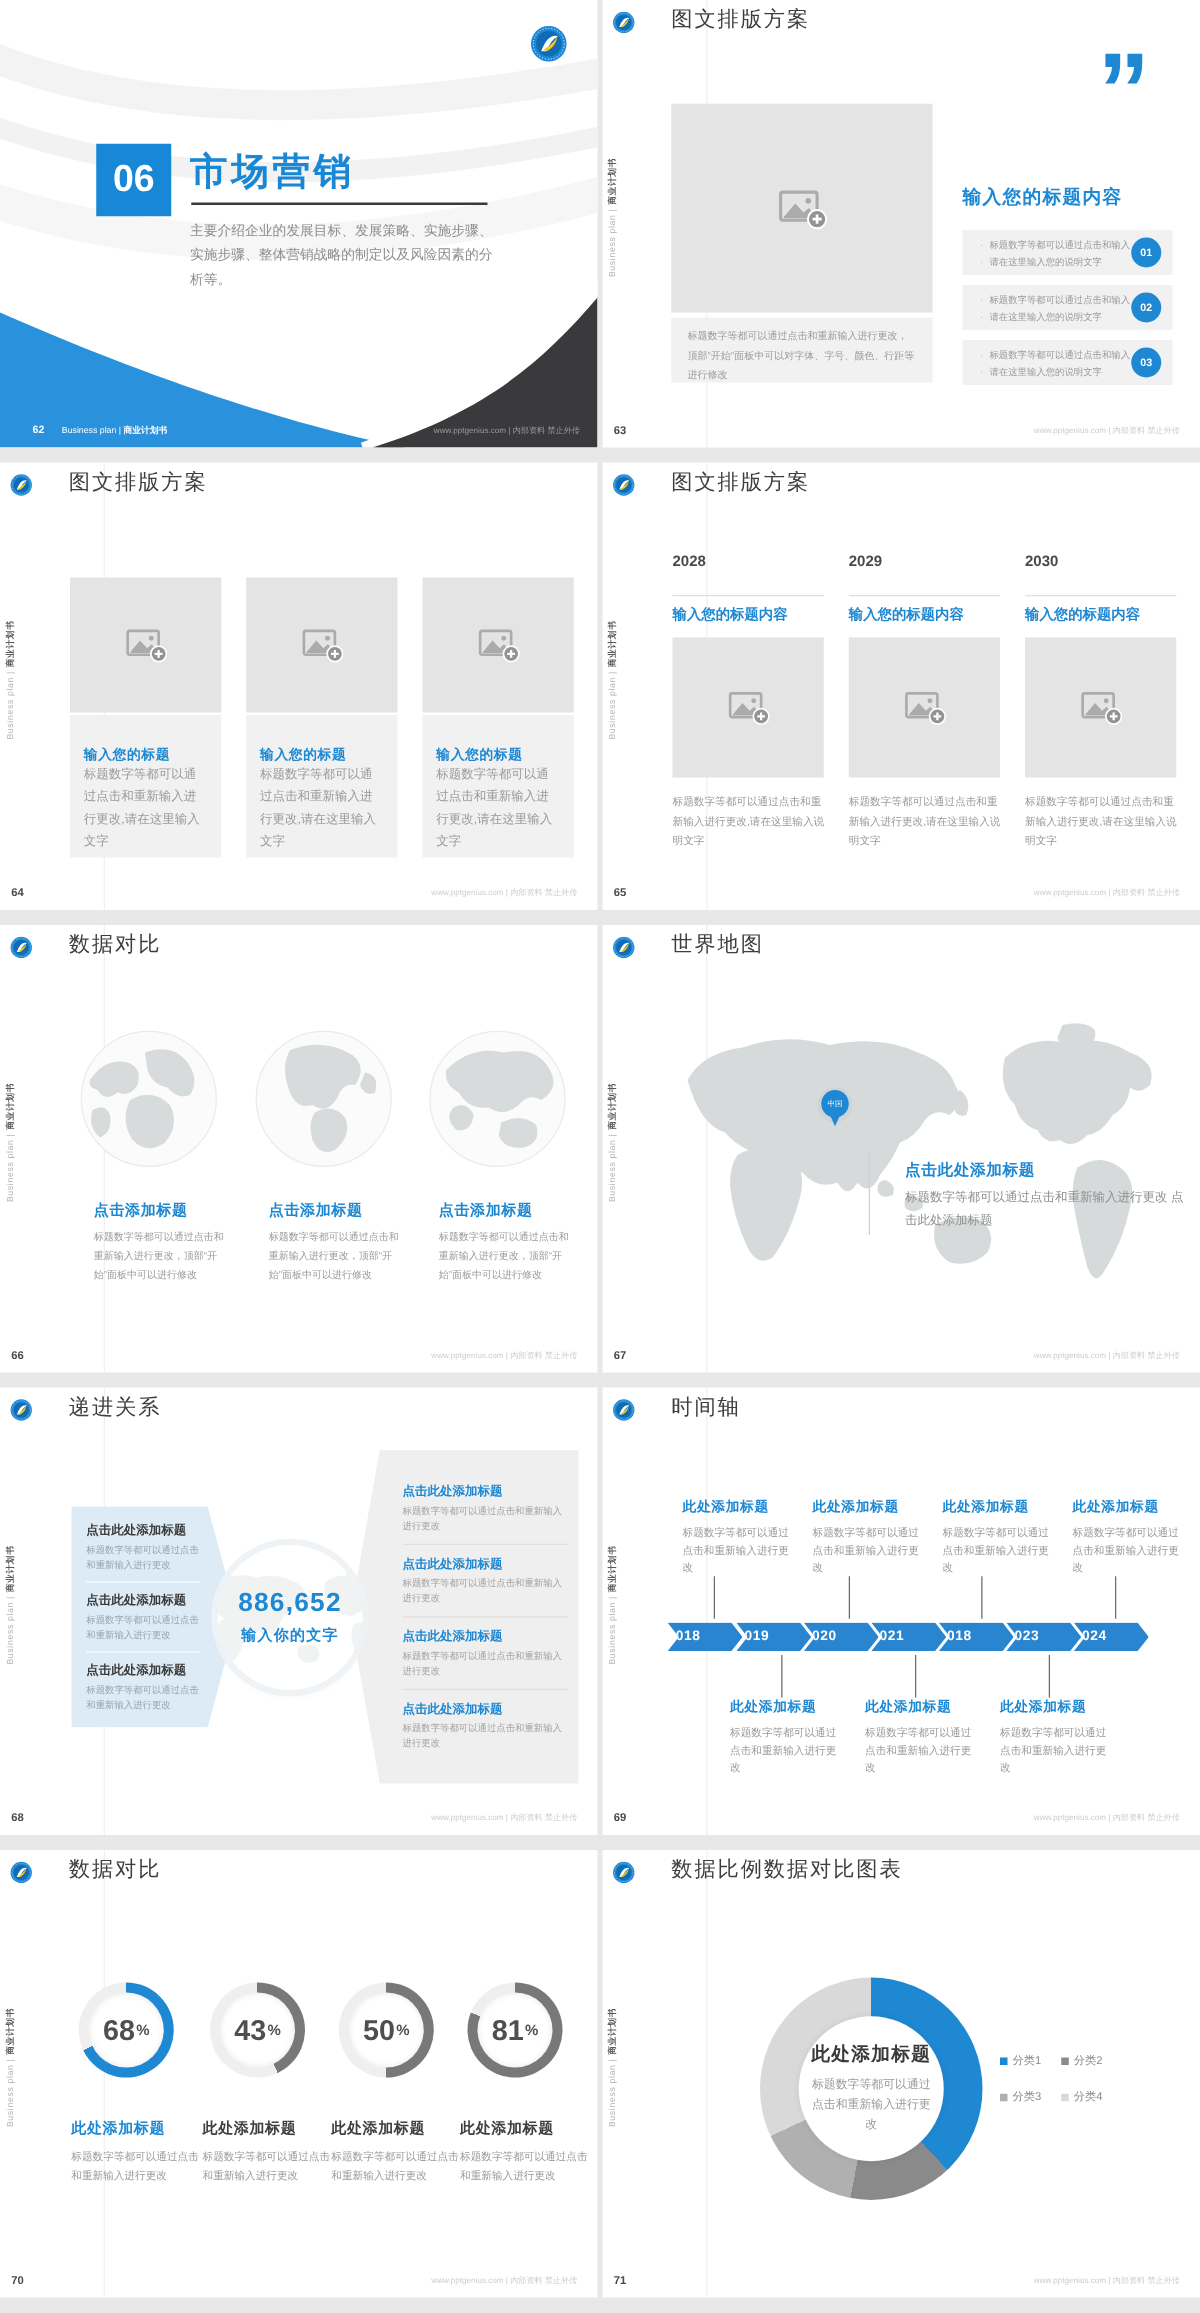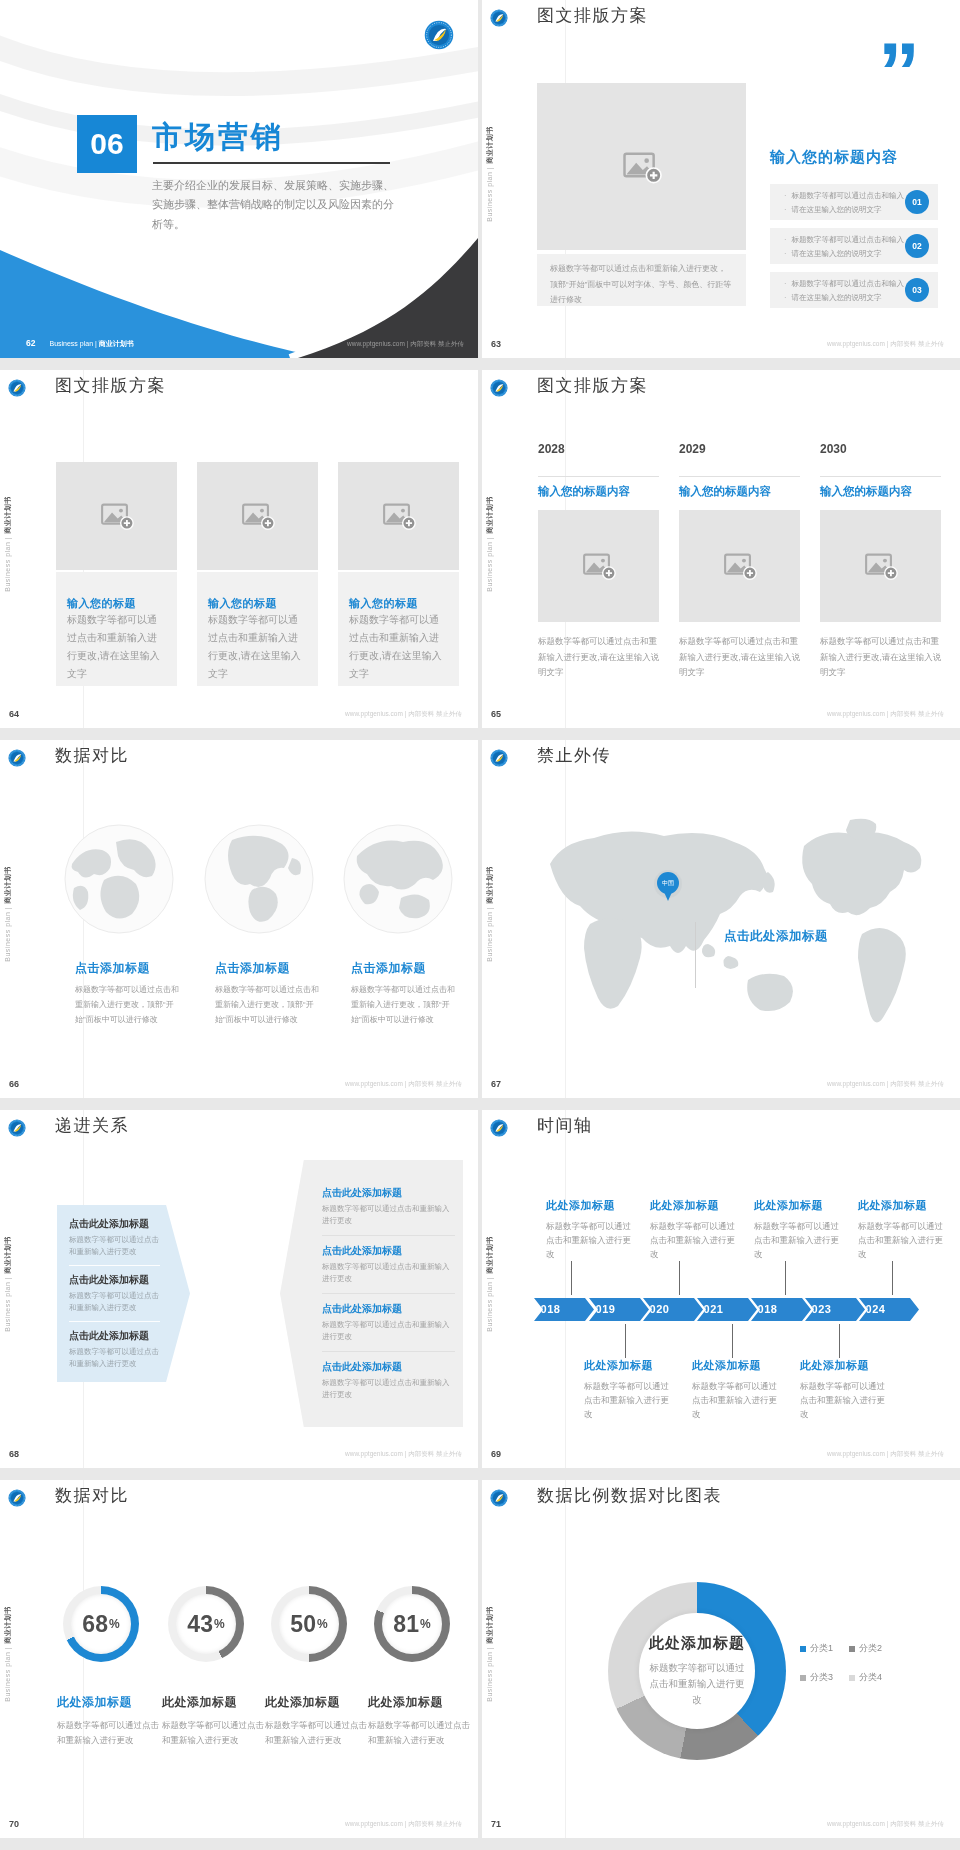--- a/index.html
+++ b/index.html
@@ -360,29 +360,30 @@
     <div class="pnum">66</div>
     <div class="frt">www.pptgenius.com | 内部资料 禁止外传</div>
   </div>
 
   <div class="slide">
     <div class="strip"></div>
     <svg class="logo-sm">
         <use href="#sym-logo"></use>
       </svg>
     <div class="vtext"><span>Business plan |</span><b>商业计划书</b></div>
-    <div class="title">禁止外传</div>
+    <div class="title">世界地图</div>
     <svg class="map">
         <use href="#sym-world"></use>
       </svg>
     <div class="halo"></div>
     <div class="pin-head">中国</div>
     <div class="pin-tail"></div>
     <div class="s67-vline"></div>
     <div class="s67-head">点击此处添加标题</div>
+    <div class="s67-body">标题数字等都可以通过点击和重新输入进行更改 点击此处添加标题</div>
     <div class="pnum">67</div>
     <div class="frt">www.pptgenius.com | 内部资料 禁止外传</div>
   </div>
 
   <div class="slide">
     <div class="strip"></div>
     <svg class="logo-sm">
         <use href="#sym-logo"></use>
       </svg>
     <div class="vtext"><span>Business plan |</span><b>商业计划书</b></div>
@@ -396,20 +397,27 @@
       <div class="item">
         <div class="h">点击此处添加标题</div>
         <div class="b">标题数字等都可以通过点击和重新输入进行更改</div>
       </div>
       <div class="item">
         <div class="h">点击此处添加标题</div>
         <div class="b">标题数字等都可以通过点击和重新输入进行更改</div>
       </div>
     </div>
 
+    <div class="c68">
+      <svg class="mapghost" viewBox="0 0 410 230">
+          <use href="#sym-world"></use>
+        </svg>
+      <div class="num">886,652</div>
+      <div class="lbl">输入你的文字</div>
+    </div>
 
     <div class="rpanel">
       <div class="item">
         <div class="h">点击此处添加标题</div>
         <div class="b">标题数字等都可以通过点击和重新输入进行更改</div>
       </div>
       <div class="item">
         <div class="h">点击此处添加标题</div>
         <div class="b">标题数字等都可以通过点击和重新输入进行更改</div>
       </div>

